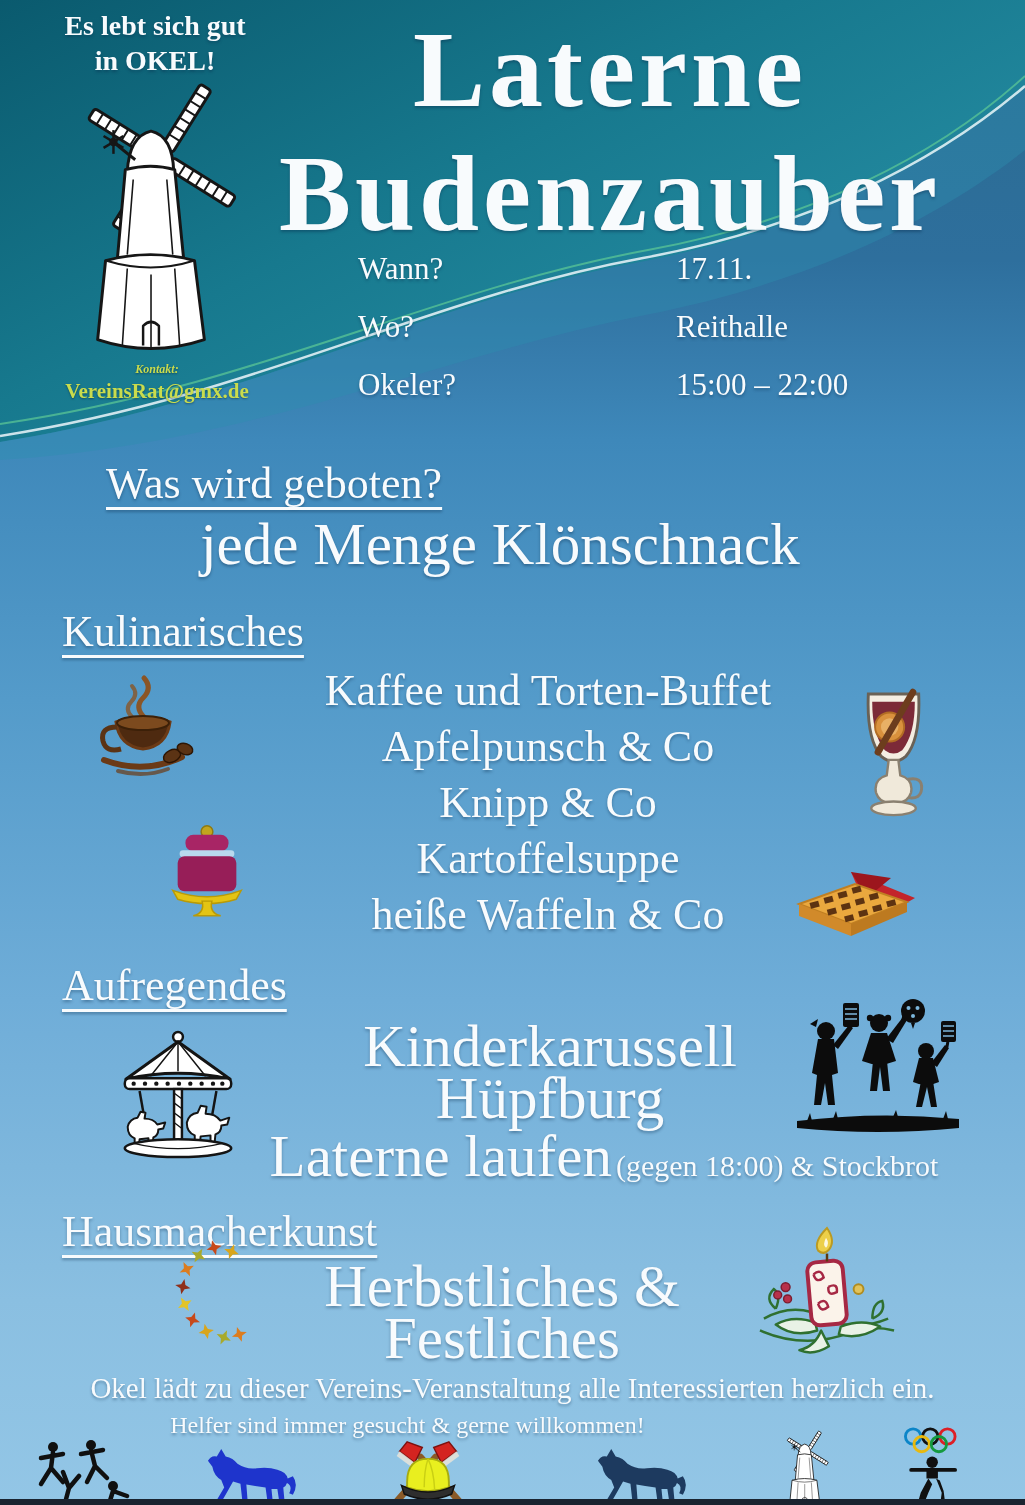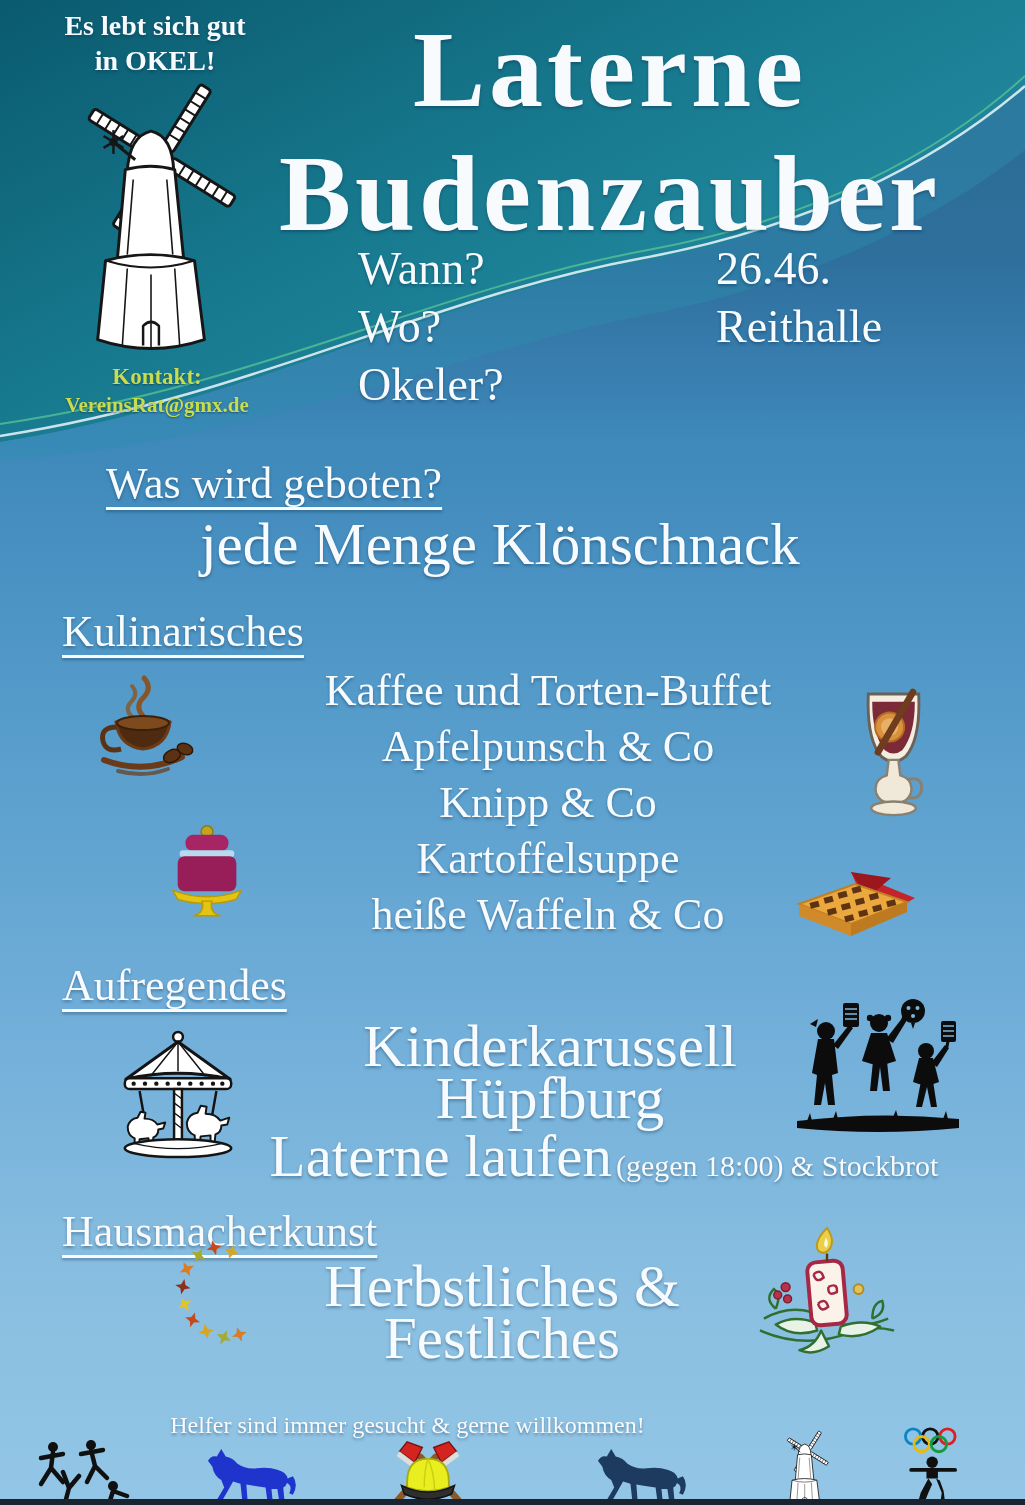--- a/index.html
+++ b/index.html
@@ -6,29 +6,29 @@
   .poster{
     position:relative;width:1025px;height:1505px;overflow:hidden;
     font-family:"Liberation Serif","DejaVu Serif",serif;
     background:linear-gradient(180deg,#2a6b8e 0px,#2e6f9d 260px,#3e88ba 440px,
       #549bca 700px,#6fadd8 1000px,#8abfe1 1300px,#93c6e6 1505px);
   }
   .abs{position:absolute;}
   .white{color:#f8fbfd;text-shadow:0 2px 3px rgba(8,40,70,.38);}
   .center{text-align:center;}
   .title{font-size:108px;font-weight:700;letter-spacing:4px;line-height:1;}
-  .qa-row{display:flex;line-height:58px;font-size:46px;gap:40px;}
+  .qa-row{display:flex;line-height:58px;font-size:31px;}
   .qa-q{width:318px;}
   .heading{font-size:44px;text-decoration:underline;text-underline-offset:9px;text-decoration-thickness:2.5px;}
   .item{font-size:44px;line-height:56px;}
   .item-lg{font-size:59px;line-height:52px;}
   .lantern-note{font-size:30px;}
   .slogan{font-size:28px;line-height:1.25;font-weight:700;}
   .contact{color:#c9dc4d;font-weight:700;text-shadow:0 1px 2px rgba(10,30,50,.5);line-height:1.3;}
-  .contact .c1{font-size:23px;}
+  .contact .c1{font-size:12px;font-style:italic;}
   .contact .c2{font-size:21px;}
   .foot1{font-size:29px;}
   .foot2{font-size:24px;}
   svg{display:block;}
   .bottom-strip{left:0;bottom:0;width:1025px;height:6px;background:#1a2430;}
 </style>
 </head>
 <body>
 
 <div class="poster">
@@ -102,28 +102,29 @@
     <div class="c1">Kontakt:</div>
     <div class="c2">VereinsRat@gmx.de</div>
   </div>
 
   <div class="abs white title center" style="left:210px;top:16px;width:800px;">Laterne</div>
   <div class="abs white title center" style="left:210px;top:140px;width:800px;text-align:center;">Budenzauber</div>
 
   <div class="abs white" style="left:358px;top:240px;">
     <div class="qa-row">
       <span class="qa-q">Wann?</span>
-      <span>26.46.</span>
+      <span>17.11.</span>
     </div>
     <div class="qa-row">
       <span class="qa-q">Wo?</span>
       <span>Reithalle</span>
     </div>
     <div class="qa-row">
       <span class="qa-q">Okeler?</span>
+      <span>15:00 – 22:00</span>
     </div>
   </div>
 
   <div class="abs white heading" style="left:62px;top:458px;margin-left:44px;">Was wird geboten?</div>
   <div class="abs white item-lg center" style="left:100px;top:518px;width:800px;">jede Menge Klönschnack</div>
 
   <div class="abs white heading" style="left:62px;top:606px;">Kulinarisches</div>
   <div class="abs white center" style="left:248px;top:663px;width:600px;">
     <div class="item">Kaffee und Torten-Buffet</div>
     <div class="item">Apfelpunsch &amp; Co</div>
@@ -316,20 +317,21 @@
       <g transform="rotate(-5 72 70)">
         <rect x="54" y="38" width="36" height="64" rx="9" fill="#fbf3ea" stroke="#a62844" stroke-width="4"></rect>
         <path d="M60,50 q8,-6 10,4 q-8,6 -10,-4 M74,64 q10,-4 8,6 q-10,4 -8,-6 M62,80 q8,-6 10,4 q-8,6 -10,-4" fill="none" stroke="#a62844" stroke-width="2.5"></path>
       </g>
       <line x1="72" y1="30" x2="72" y2="38" stroke="#5c3a10" stroke-width="2.5"></line>
       <path d="M72,4 q9,13 2,22 q-5,6 -11,1 q-5,-9 9,-23 Z" fill="#eccf49" stroke="#bb9a22" stroke-width="2"></path>
       <path d="M71,14 q4,6 0,10 q-4,-2 0,-10 Z" fill="#fdf8e0"></path>
     </svg>
   </div>
 
+  <div class="abs white foot1 center" style="left:0;top:1372px;width:1025px;">Okel lädt zu dieser Vereins-Veranstaltung alle Interessierten herzlich ein.</div>
   <div class="abs white foot2 center" style="left:0;top:1412px;width:815px;">Helfer sind immer gesucht &amp; gerne willkommen!</div>
 
   <div class="abs" style="left:35px;top:1438px;">
     <svg width="110" height="80" viewBox="0 0 110 80">
       <g stroke="#101010" stroke-width="4.5" stroke-linecap="round" fill="none">
         <path d="M18,14 L16,30 M6,20 L28,16 M16,30 L6,46 M16,30 L28,44"></path>
         <path d="M56,12 L60,28 M46,16 L68,12 M60,28 L52,44 M60,28 L72,40"></path>
         <path d="M30,65 L34,50 M34,50 L28,34 M34,50 L44,38 M24,74 L36,74"></path>
         <path d="M78,53 L74,66 M74,66 L62,76 M74,66 L84,78 M78,53 L92,58"></path>
       </g>

